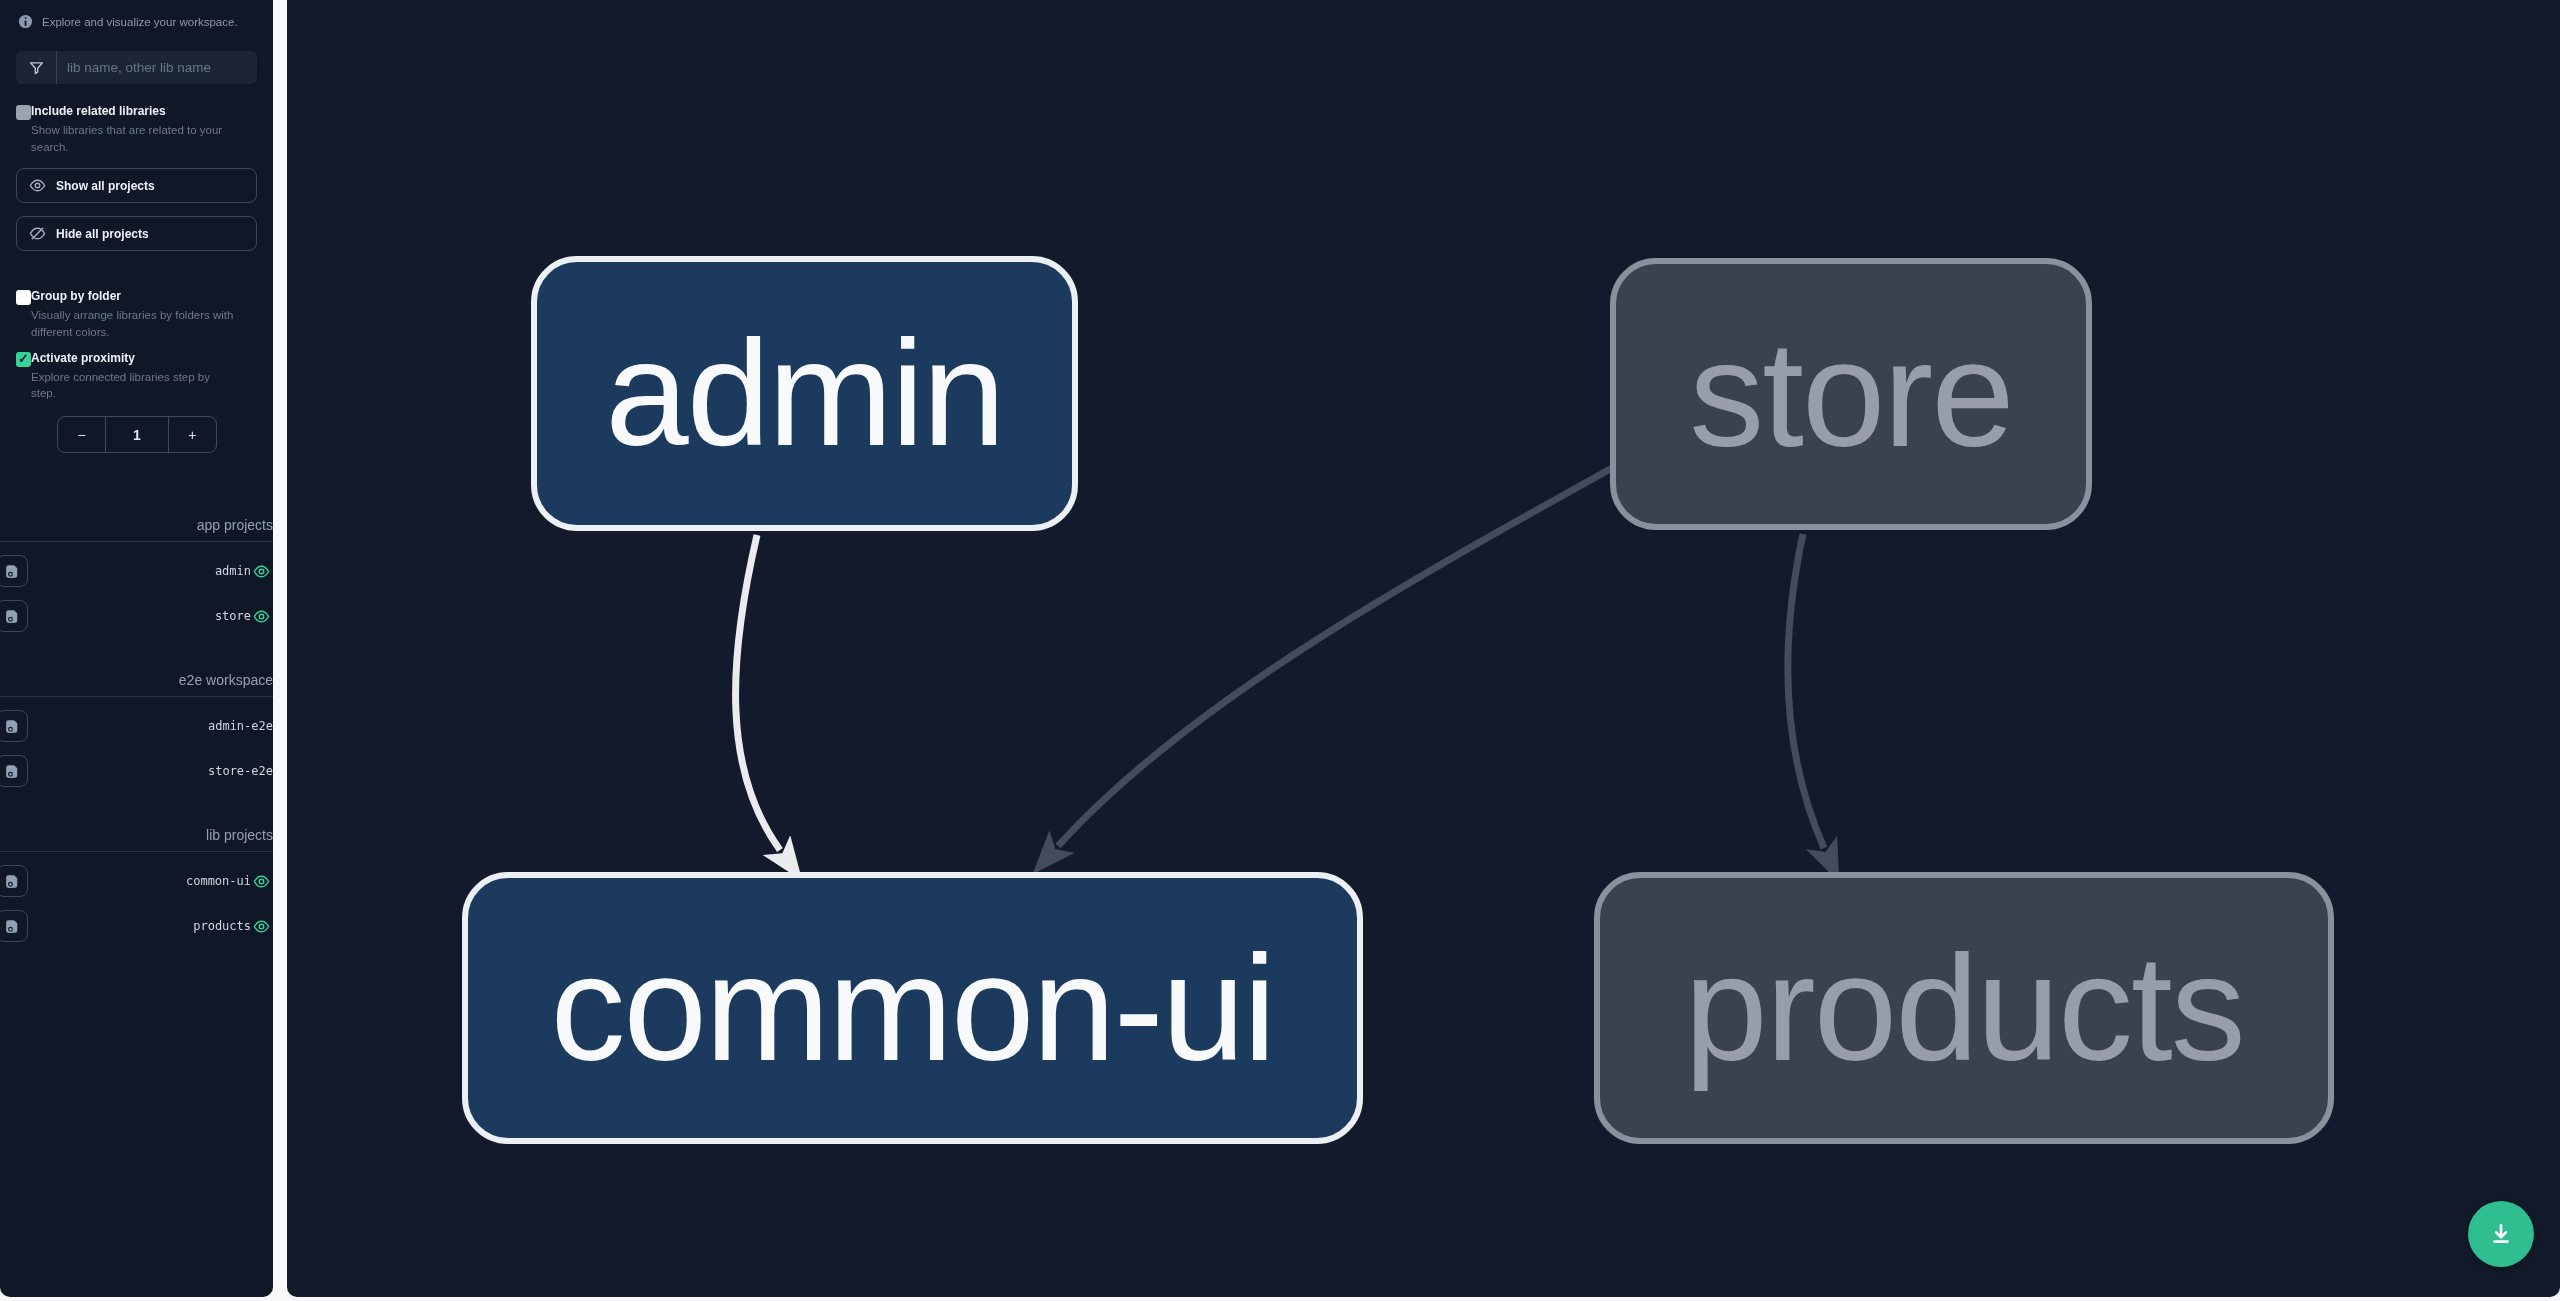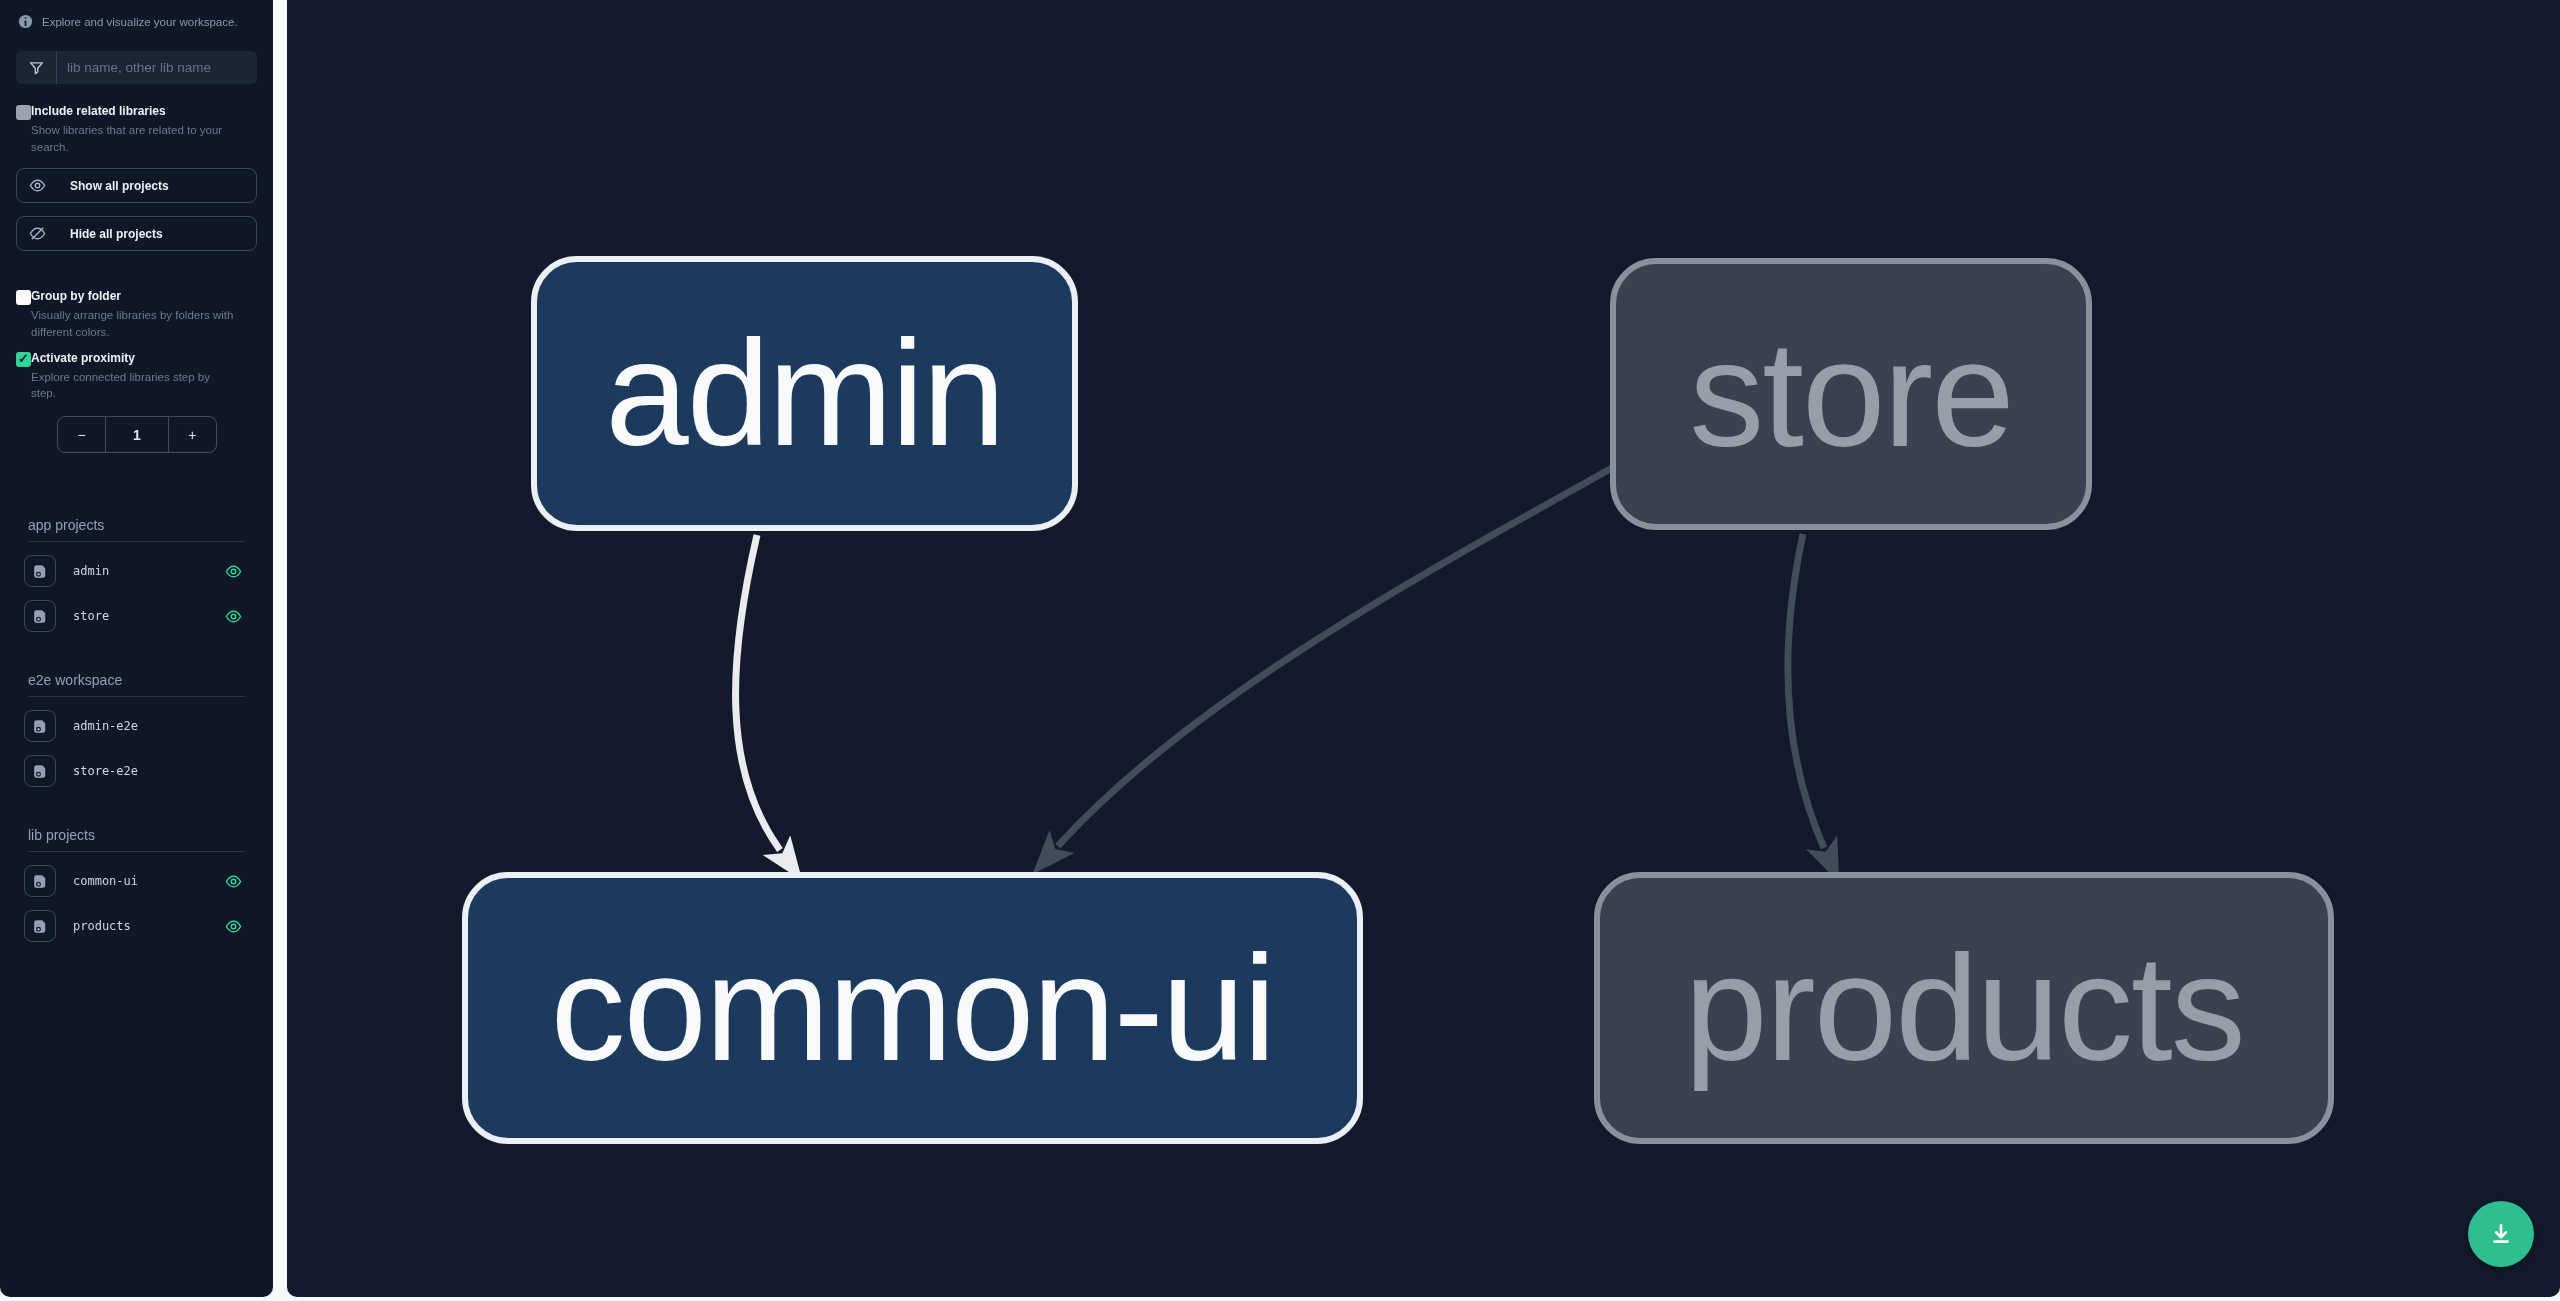--- a/index.html
+++ b/index.html
@@ -21,30 +21,30 @@
   .searchbox input::placeholder{color:#64748b;}
   .cb-block{display:flex;margin:20px 16px 0 16px;}
   .cb{width:15px;height:15px;border-radius:3px;flex:0 0 15px;margin-top:1px;position:relative;cursor:pointer;}
   .cb.gray{background:#9aa3ae;}
   .cb.white{background:#ffffff;}
   .cb.green{background:#34d399;}
   .cb.green:after{content:"✓";position:absolute;left:2px;top:-1px;font-size:13px;font-weight:700;color:#12203a;}
   .cb-label{font-size:12px;font-weight:700;color:#eef2f7;line-height:1.25;}
   .cb-desc{font-size:11.5px;color:#6b7a8e;line-height:1.45;margin-top:3px;max-width:205px;}
   .sb-btn{margin:13px 16px 0 16px;height:35px;border:1px solid #3b475a;border-radius:8px;
-    background:transparent;display:flex;align-items:center;gap:24px;padding:0 12px;cursor:pointer;
+    background:transparent;display:flex;align-items:center;gap:10px;padding:0 12px;cursor:pointer;
     color:#eef2f7;font-size:12px;font-weight:700;box-sizing:border-box;width:241px;}
   .sb-btn:first-of-type{margin-top:24px;}
   .stepper{margin:14px 0 0 57px;width:160px;height:37px;border:1px solid #3f4a5c;border-radius:8px;
     display:flex;box-sizing:border-box;overflow:hidden;}
   .stepper .cell{flex:1;display:flex;align-items:center;justify-content:center;color:#dfe6ee;
     font-size:14px;cursor:pointer;}
   .stepper .cell.val{border-left:1px solid #3f4a5c;border-right:1px solid #3f4a5c;flex:1.3;
     font-weight:700;cursor:text;}
-  .section{margin:0 28px;}
+  .section{margin:0 0;text-align:right;}
   .section .sec-title{font-size:14px;color:#93a1b4;padding-bottom:8px;border-bottom:1px solid #2a3648;}
   .proj-row{display:flex;align-items:center;margin-top:13px;}
   .proj-icon{width:30px;height:30px;border:1px solid #3b475a;border-radius:8px;background:#18213222;
     display:flex;align-items:center;justify-content:center;cursor:pointer;flex:0 0 30px;margin-left:-4px;}
   .proj-name{font-family:"DejaVu Sans Mono",monospace;font-size:12px;color:#ced6e0;margin-left:17px;flex:1;}
   .proj-eye{width:20px;display:flex;justify-content:center;cursor:pointer;margin-right:2px;}
   
   .canvas{position:absolute;left:287px;top:0;right:0;height:1297px;background:#131a2b;
     border-radius:0 0 10px 10px;overflow:hidden;}
   .resizer{position:absolute;left:273px;top:0;width:14px;height:1301px;background:#f7f8fa;cursor:col-resize;}

